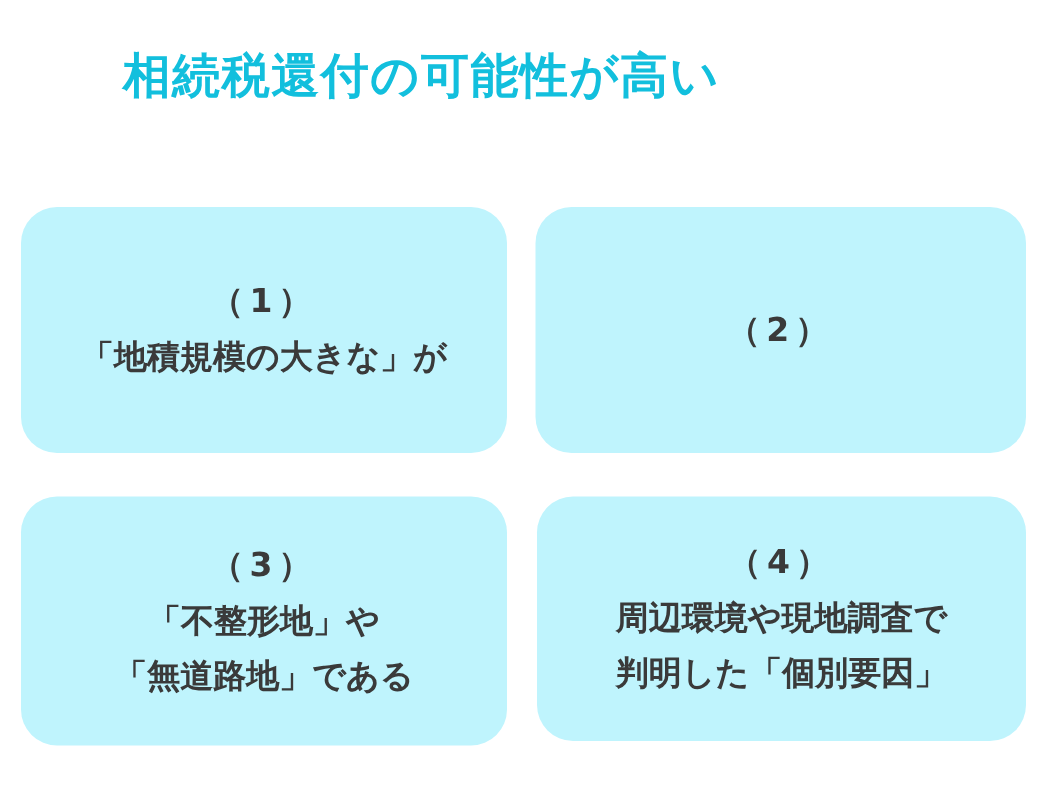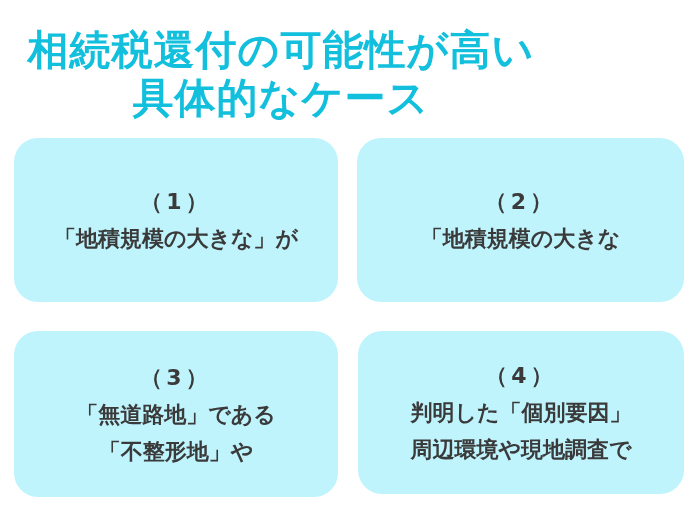--- a/index.html
+++ b/index.html
@@ -4,55 +4,53 @@
   <style>
     html, body { margin: 0; padding: 0; }
     body {
       width: 700px; height: 525px; background: #ffffff; position: relative;
       font-family: "DejaVu Sans", "Liberation Sans", sans-serif;
       overflow: hidden;
     }
     .title {
       position: absolute; left: 0; top: 26px; width: 562px;
       text-align: center; color: #12bfdd; font-weight: bold;
-      font-size: 41px; line-height: 48px; letter-spacing: 1px;
+      font-size: 32px; line-height: 48px; letter-spacing: 1px;
     }
     .card {
       position: absolute; background: #bff4fd; border-radius: 24px;
       display: flex; flex-direction: column; align-items: center; justify-content: center;
       color: #3a3a3a; font-weight: bold; font-size: 22px; line-height: 37px;
       text-align: center; box-sizing: border-box;
     }
     .card .num { letter-spacing: 4px; }
     #c1 { left: 14px; top: 138px; width: 324px; height: 164px; }
     #c2 { left: 357px; top: 138px; width: 327px; height: 164px; }
     #c3 { left: 14px; top: 331px; width: 324px; height: 166px; }
     #c4 { left: 358px; top: 331px; width: 326px; height: 163px; }
   </style>
 </head>
 <body>
 
 <div class="title">
   <div>相続税還付の可能性が高い</div>
-  <div>具体的なケース</div>
 </div>
 
 <div class="card" id="c1">
   <div class="num">（1）</div>
   <div>「地積規模の大きな」が</div>
 </div>
 
 <div class="card" id="c2">
   <div class="num">（2）</div>
-  <div>「地積規模の大きな</div>
 </div>
 
 <div class="card" id="c3">
   <div class="num">（3）</div>
+  <div>「不整形地」や</div>
   <div>「無道路地」である</div>
-  <div>「不整形地」や</div>
 </div>
 
 <div class="card" id="c4">
   <div class="num">（4）</div>
+  <div>周辺環境や現地調査で</div>
   <div>判明した「個別要因」</div>
-  <div>周辺環境や現地調査で</div>
 </div>
 
 </body></html>

